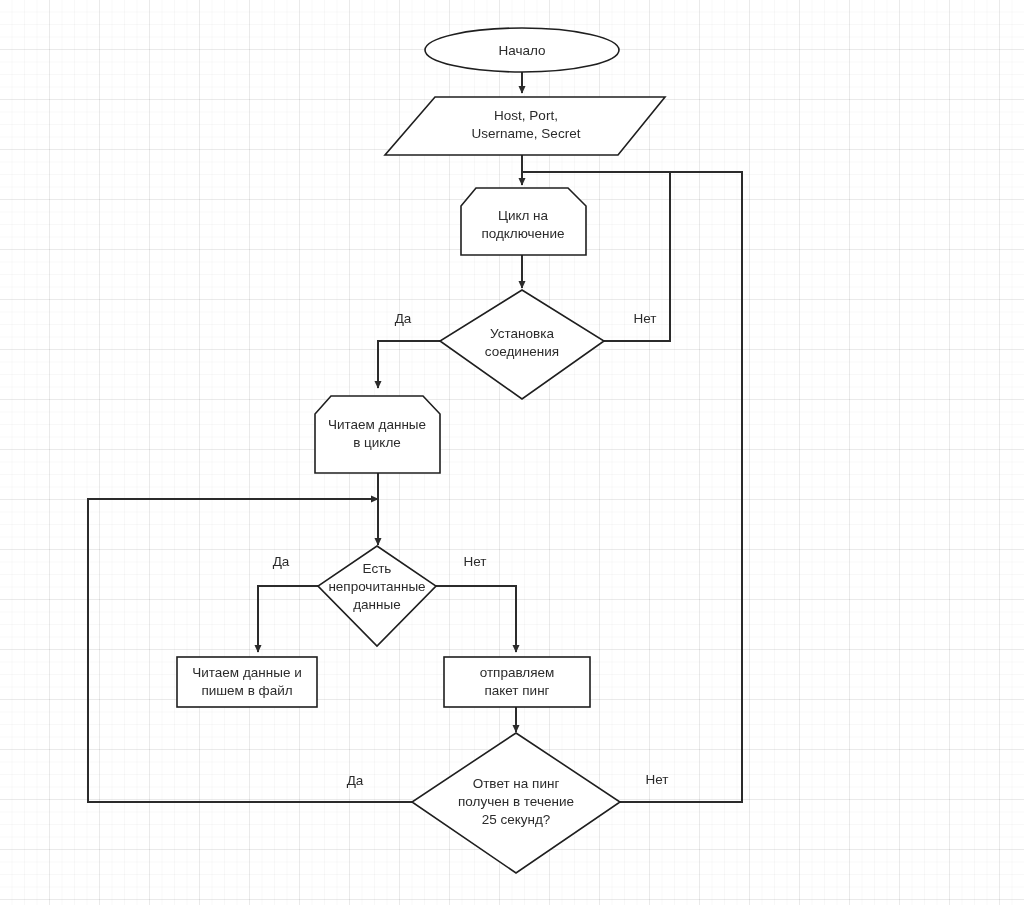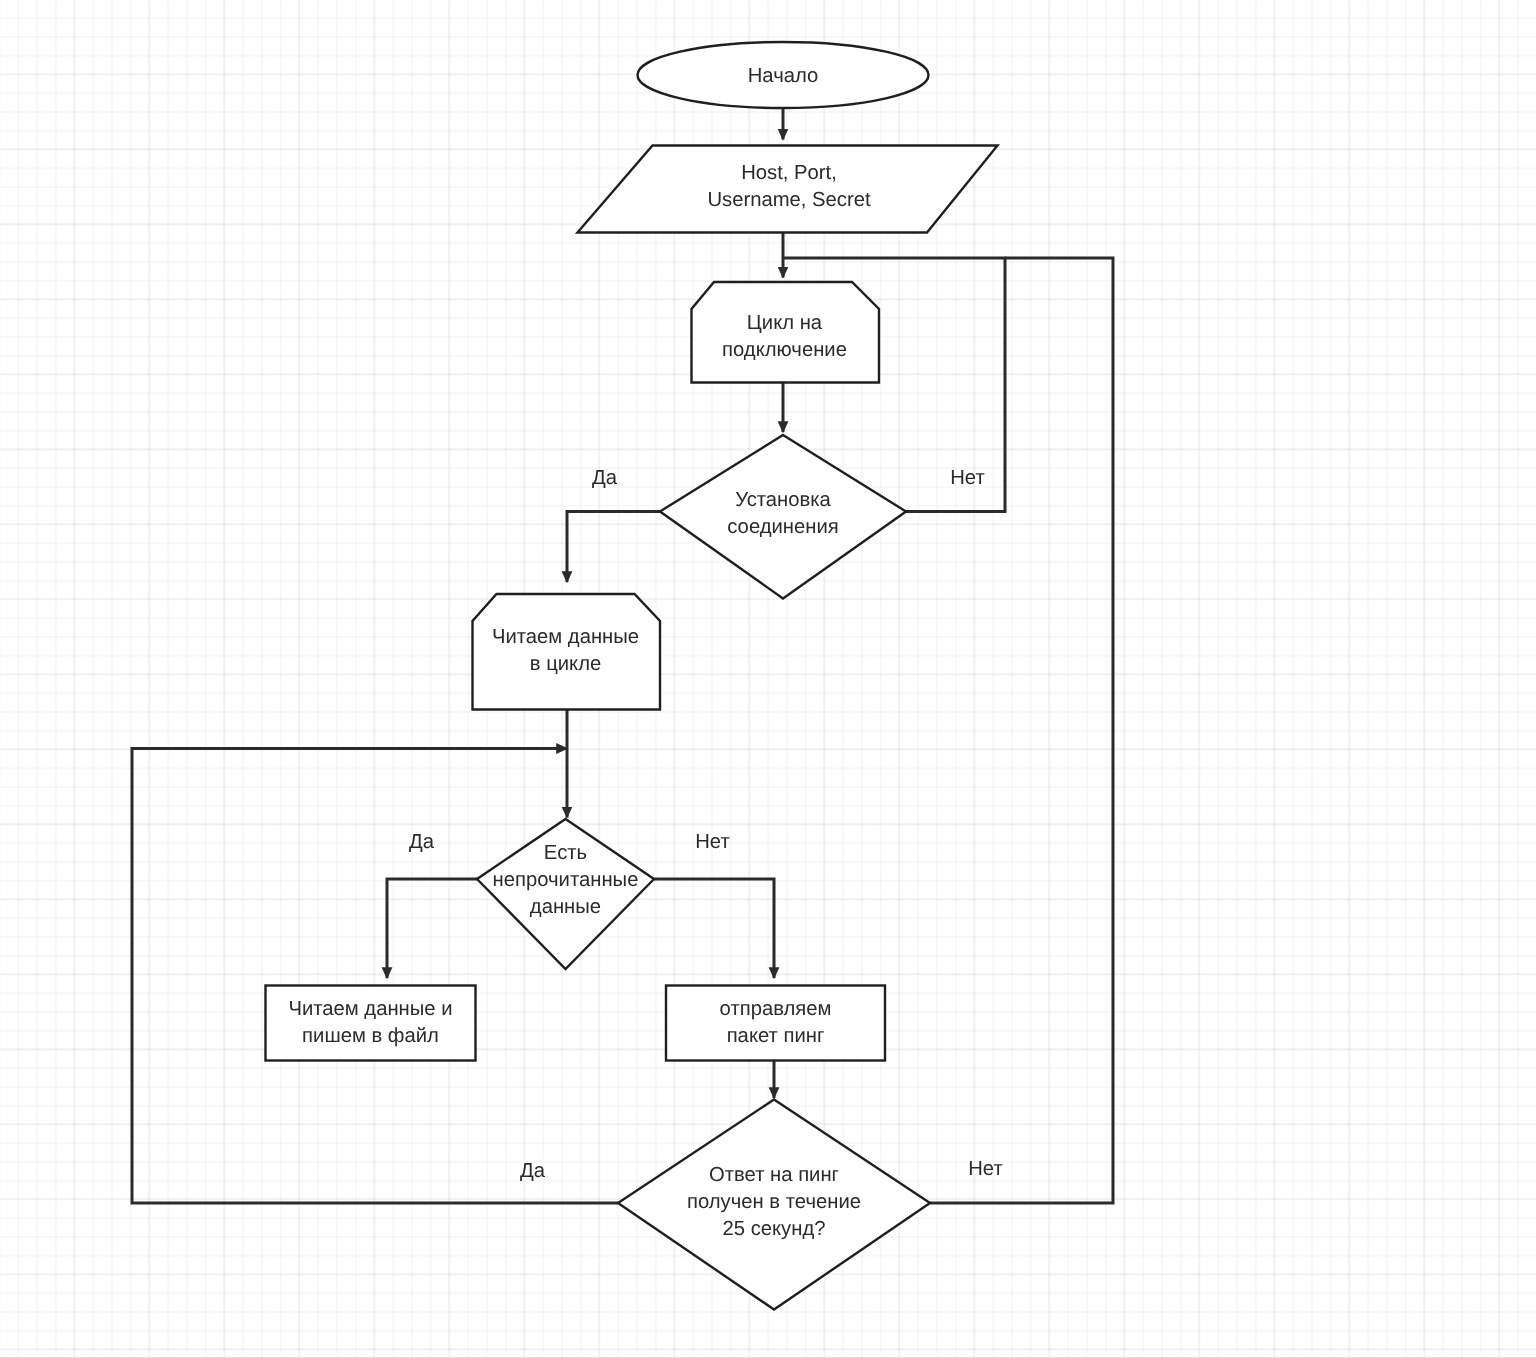--- a/index.html
+++ b/index.html
@@ -9,21 +9,21 @@
     background: #ffffff;
   }
   body {
     font-family: "Liberation Sans", sans-serif;
   }
   #canvas-wrap {
     position: relative;
     width: 1024px;
     height: 905px;
     overflow: hidden;
-    background: #4d7c0f;
+    background: #737373;
   }
   
   #grid-bg {
     position: absolute;
     inset: 0;
     background-color: #ffffff;
     background-image:
       linear-gradient(to right,  rgba(0,0,0,0.055) 1px, transparent 1px),
       linear-gradient(to bottom, rgba(0,0,0,0.055) 1px, transparent 1px),
       linear-gradient(to right,  rgba(0,0,0,0.028) 1px, transparent 1px),

